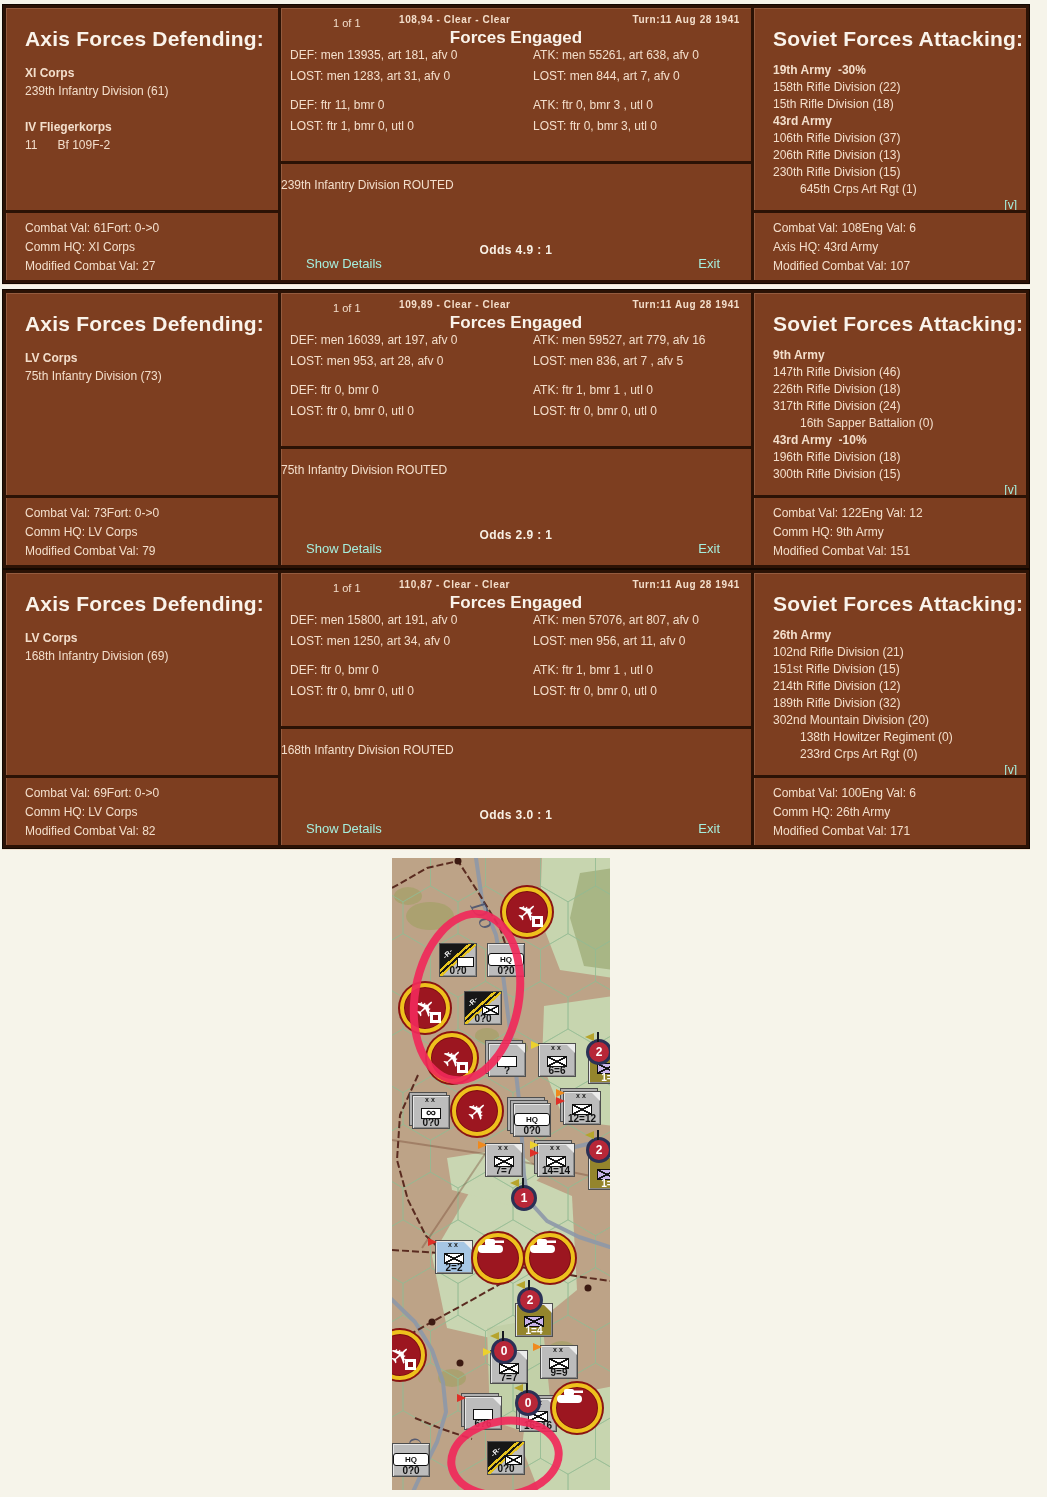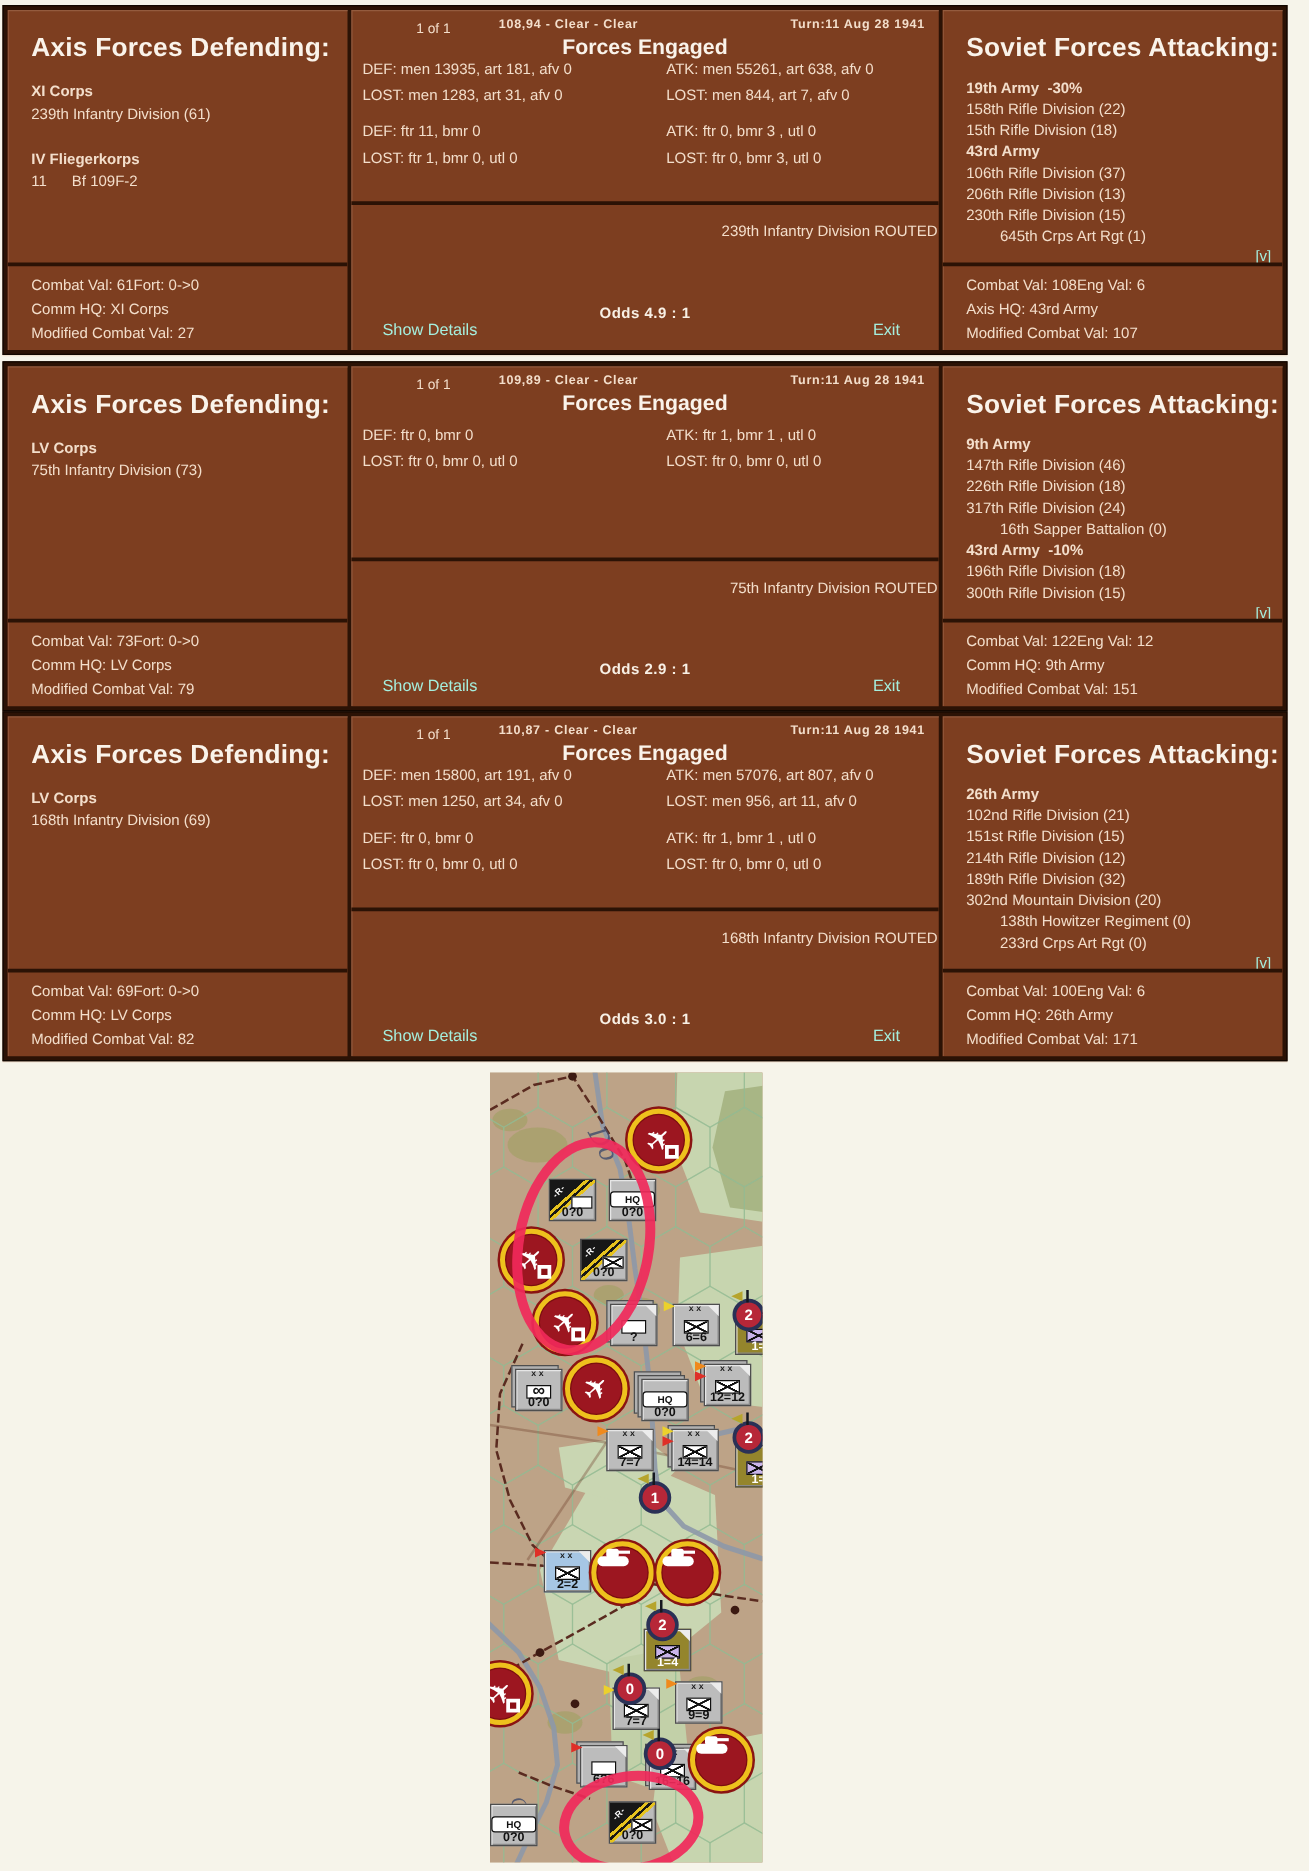--- a/index.html
+++ b/index.html
@@ -25,21 +25,21 @@
   
   .pgind{position:absolute;left:52px;top:9px;font-size:11px}
   .hexinfo{position:absolute;left:118px;top:6px;font-size:10px;font-weight:bold;letter-spacing:.6px}
   .turninfo{position:absolute;right:11px;top:6px;font-size:10px;font-weight:bold;letter-spacing:.6px}
   .ctitle{position:absolute;top:20px;left:0;right:0;text-align:center;font-size:17px;
           font-weight:bold;color:#faf3ea}
   .eng{position:absolute;top:37px;left:9px;right:2px;font-size:12px;line-height:21px}
   .erow .c1{display:inline-block;width:243px}
   .gap8{height:8px}
   .cdivider{position:absolute;top:153px;left:0;right:0;height:3px;background:#2b1205}
-  .result{position:absolute;top:170px;left:0;right:1px;text-align:right;font-size:12px}
+  .result{position:absolute;top:170px;left:0;right:17px;text-align:left;font-size:12px}
   .odds{position:absolute;bottom:23px;left:0;right:0;text-align:center;font-size:12px;
         font-weight:bold;color:#f8f0e5;letter-spacing:.4px}
   .lnk{color:#a5eedd;font-size:13px;cursor:pointer}
   .show{position:absolute;left:25px;bottom:9px}
   .exit{position:absolute;right:31px;bottom:9px}
   .expand{position:absolute;right:9px;bottom:68px;font-size:12px}
 
   
   .map{position:absolute;left:392px;top:858px;width:218px;height:632px;overflow:hidden;
        background:#bda387}
@@ -175,20 +175,22 @@
       <div>Comm HQ: LV Corps</div>
       <div>Modified Combat Val: 79</div>
     </div>
   </div>
   <div class="pnl">
     <span class="pgind">1 of 1</span>
     <span class="hexinfo">109,89 - Clear - Clear</span>
     <span class="turninfo">Turn:11  Aug 28 1941</span>
     <div class="ctitle">Forces Engaged</div>
     <div class="eng">
+      <div class="erow"><span class="c1">DEF: men 16039, art 197, afv 0</span><span>ATK: men 59527, art 779, afv 16</span></div>
+      <div class="erow"><span class="c1">LOST: men 953, art 28, afv 0</span><span>LOST: men 836, art 7 , afv 5</span></div>
       <div class="gap8"></div>
       <div class="erow"><span class="c1">DEF: ftr 0, bmr 0</span><span>ATK: ftr 1, bmr 1 , utl 0</span></div>
       <div class="erow"><span class="c1">LOST: ftr 0, bmr 0, utl 0</span><span>LOST: ftr 0, bmr 0, utl 0</span></div>
     </div>
     <div class="cdivider"></div>
     <div class="result">75th Infantry Division ROUTED</div>
     <div class="odds">Odds 2.9 : 1</div>
     <span class="lnk show">Show Details</span>
     <span class="lnk exit">Exit</span>
   </div>

